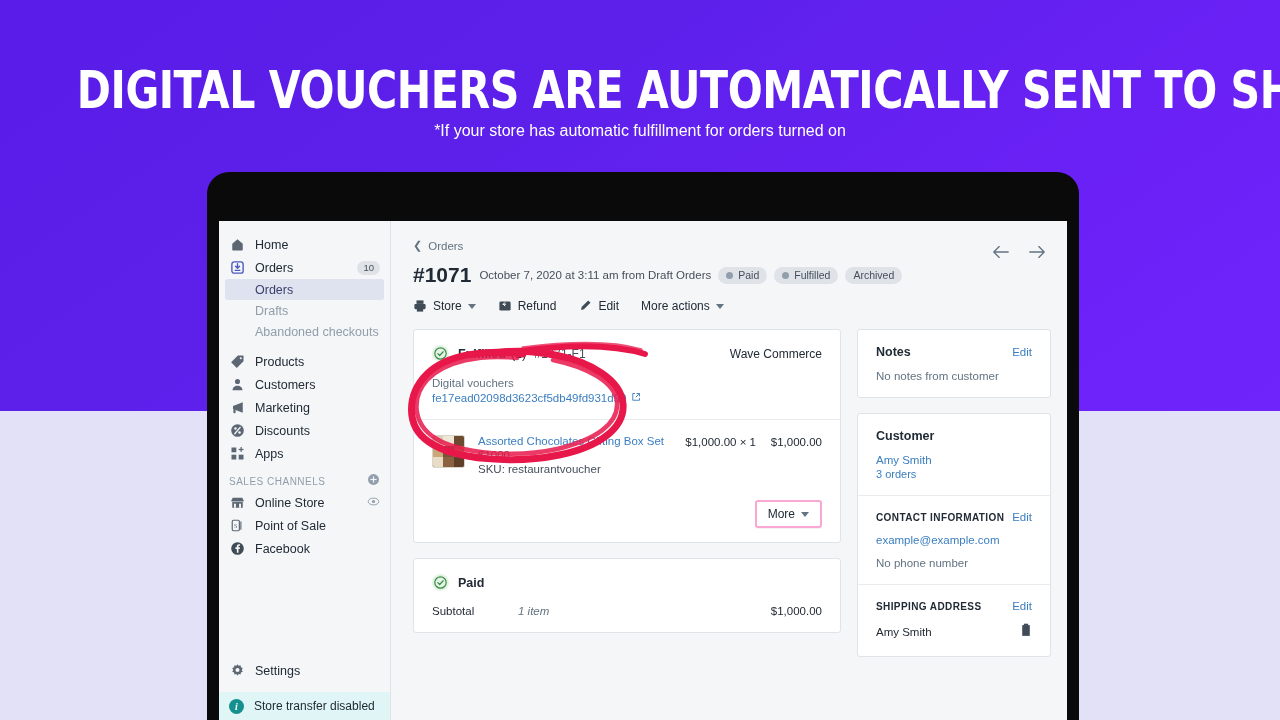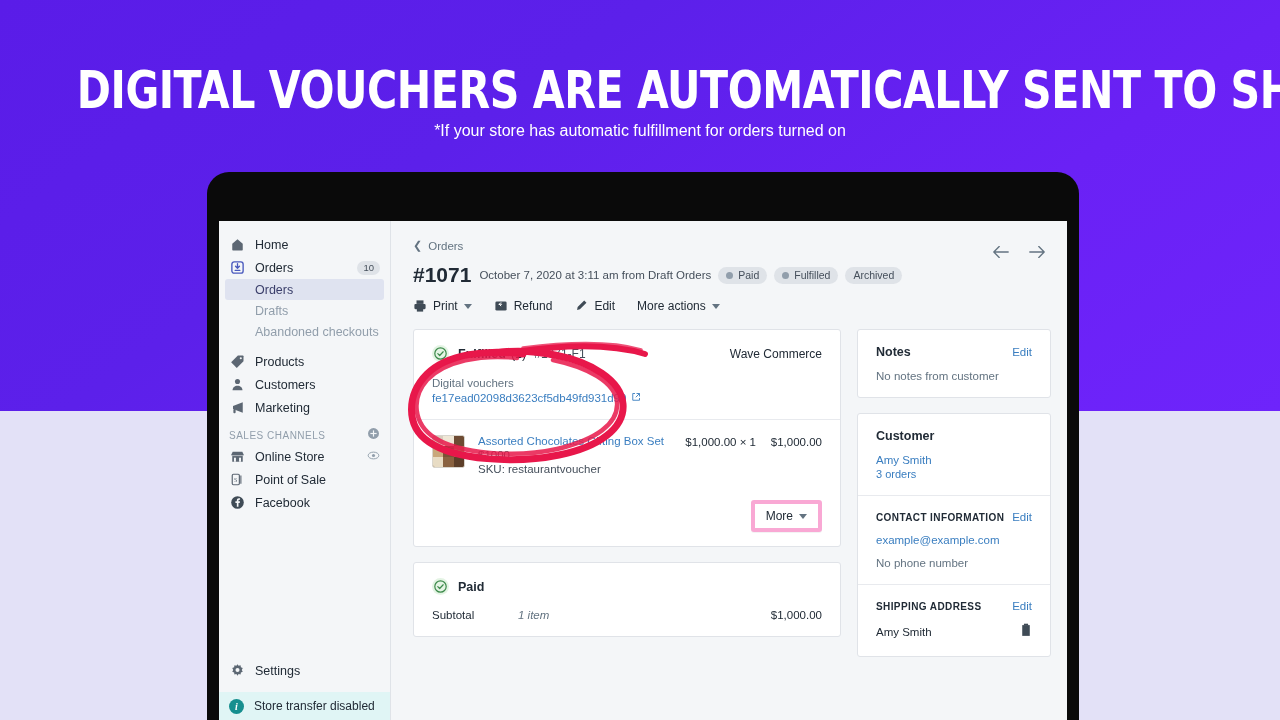--- a/index.html
+++ b/index.html
@@ -177,21 +177,21 @@
   .li-body { flex: 1; min-width: 0; }
   .li-name { font-size: 11.5px; color: #3a7ec0; }
   .li-var { font-size: 11.5px; color: #454f5b; margin-top: 2px; }
   .li-sku { font-size: 11.5px; color: #454f5b; margin-top: 2px; }
   .li-price { font-size: 11.5px; color: #212b36; white-space: nowrap; margin-left: 10px; padding-top: 1px; }
   .li-total { font-size: 11.5px; color: #212b36; white-space: nowrap; width: 66px; text-align: right; padding-top: 1px; }
 
   .more-row { display: flex; justify-content: flex-end; padding: 10px 18px 14px; }
   .more-btn {
     display: flex; align-items: center; background: #ffffff;
-    border: 4px solid #f9a8d4; border-radius: 3px; padding: 5px 11px;
+    border: 2px solid #f9a8d4; border-radius: 3px; padding: 5px 11px;
     font-size: 12px; color: #212b36;
     box-shadow: 0 1px 0 rgba(22,29,37,.05);
   }
 
   .sum-row { display: flex; align-items: center; margin-top: 14px; font-size: 11.5px; }
   .sum-l { color: #212b36; width: 86px; }
   .sum-m { color: #637381; flex: 1; font-style: italic; }
   .sum-r { color: #212b36; }
 
   
@@ -282,21 +282,44 @@
         <div class="nav-row">
           <span class="nav-ico">
             <svg width="15" height="15" viewBox="0 0 20 20">
                 <path fill="#5c6773" d="M17 3L4 8v4l13 5V3z"></path>
                 <rect x="4.5" y="12" width="3" height="5.5" rx="1.2" fill="#5c6773"></rect>
               </svg>
           </span>
           <span class="nav-label">Marketing</span>
         </div>
 
-
+        <div class="nav-row">
+          <span class="nav-ico">
+            <svg width="15" height="15" viewBox="0 0 20 20">
+                <circle cx="10" cy="10" r="8.4" fill="#5c6773"></circle>
+                <circle cx="7.3" cy="7.3" r="1.7" fill="#f4f6f8"></circle>
+                <circle cx="12.7" cy="12.7" r="1.7" fill="#f4f6f8"></circle>
+                <rect x="9.1" y="3.6" width="1.8" height="13" rx=".9" transform="rotate(40 10 10)" fill="#f4f6f8"></rect>
+              </svg>
+          </span>
+          <span class="nav-label">Discounts</span>
+        </div>
+
+        <div class="nav-row">
+          <span class="nav-ico">
+            <svg width="15" height="15" viewBox="0 0 20 20">
+                <rect x="2" y="2" width="6.4" height="6.4" fill="#5c6773"></rect>
+                <rect x="2" y="11.6" width="6.4" height="6.4" fill="#5c6773"></rect>
+                <rect x="11.6" y="11.6" width="6.4" height="6.4" fill="#5c6773"></rect>
+                <rect x="14" y="1.4" width="1.7" height="6.4" fill="#5c6773"></rect>
+                <rect x="11.6" y="3.8" width="6.4" height="1.7" fill="#5c6773"></rect>
+              </svg>
+          </span>
+          <span class="nav-label">Apps</span>
+        </div>
 
         <div class="sec-head">
           <span class="sec-title">SALES CHANNELS</span>
           <span class="sec-plus">
             <svg width="13" height="13" viewBox="0 0 20 20">
                 <circle cx="10" cy="10" r="8.4" fill="#919eab"></circle>
                 <rect x="9.1" y="5.2" width="1.8" height="9.6" fill="#f4f6f8"></rect>
                 <rect x="5.2" y="9.1" width="9.6" height="1.8" fill="#f4f6f8"></rect>
               </svg>
           </span>
@@ -398,21 +421,21 @@
 
       <div class="toolbar">
         <div class="tb-btn">
           <span class="tb-ico">
             <svg width="14" height="14" viewBox="0 0 20 20">
                 <rect x="5" y="2" width="10" height="5" fill="#3f4b56"></rect>
                 <rect x="2" y="7" width="16" height="7.5" rx="1.5" fill="#3f4b56"></rect>
                 <rect x="5.5" y="12" width="9" height="6" fill="#3f4b56"></rect>
               </svg>
           </span>
-          <span>Print</span>
+          <span>Store</span>
           <span class="caret"></span>
         </div>
         <div class="tb-btn">
           <span class="tb-ico">
             <svg width="14" height="14" viewBox="0 0 20 20">
                 <rect x="2" y="3.5" width="16" height="13" rx="2" fill="#3f4b56"></rect>
                 <path d="M11 7.5H7.5m0 0l2.3-2.3M7.5 7.5l2.3 2.3" stroke="#fff" stroke-width="1.4" fill="none" stroke-linecap="round"></path>
               </svg>
           </span>
           <span>Refund</span>

